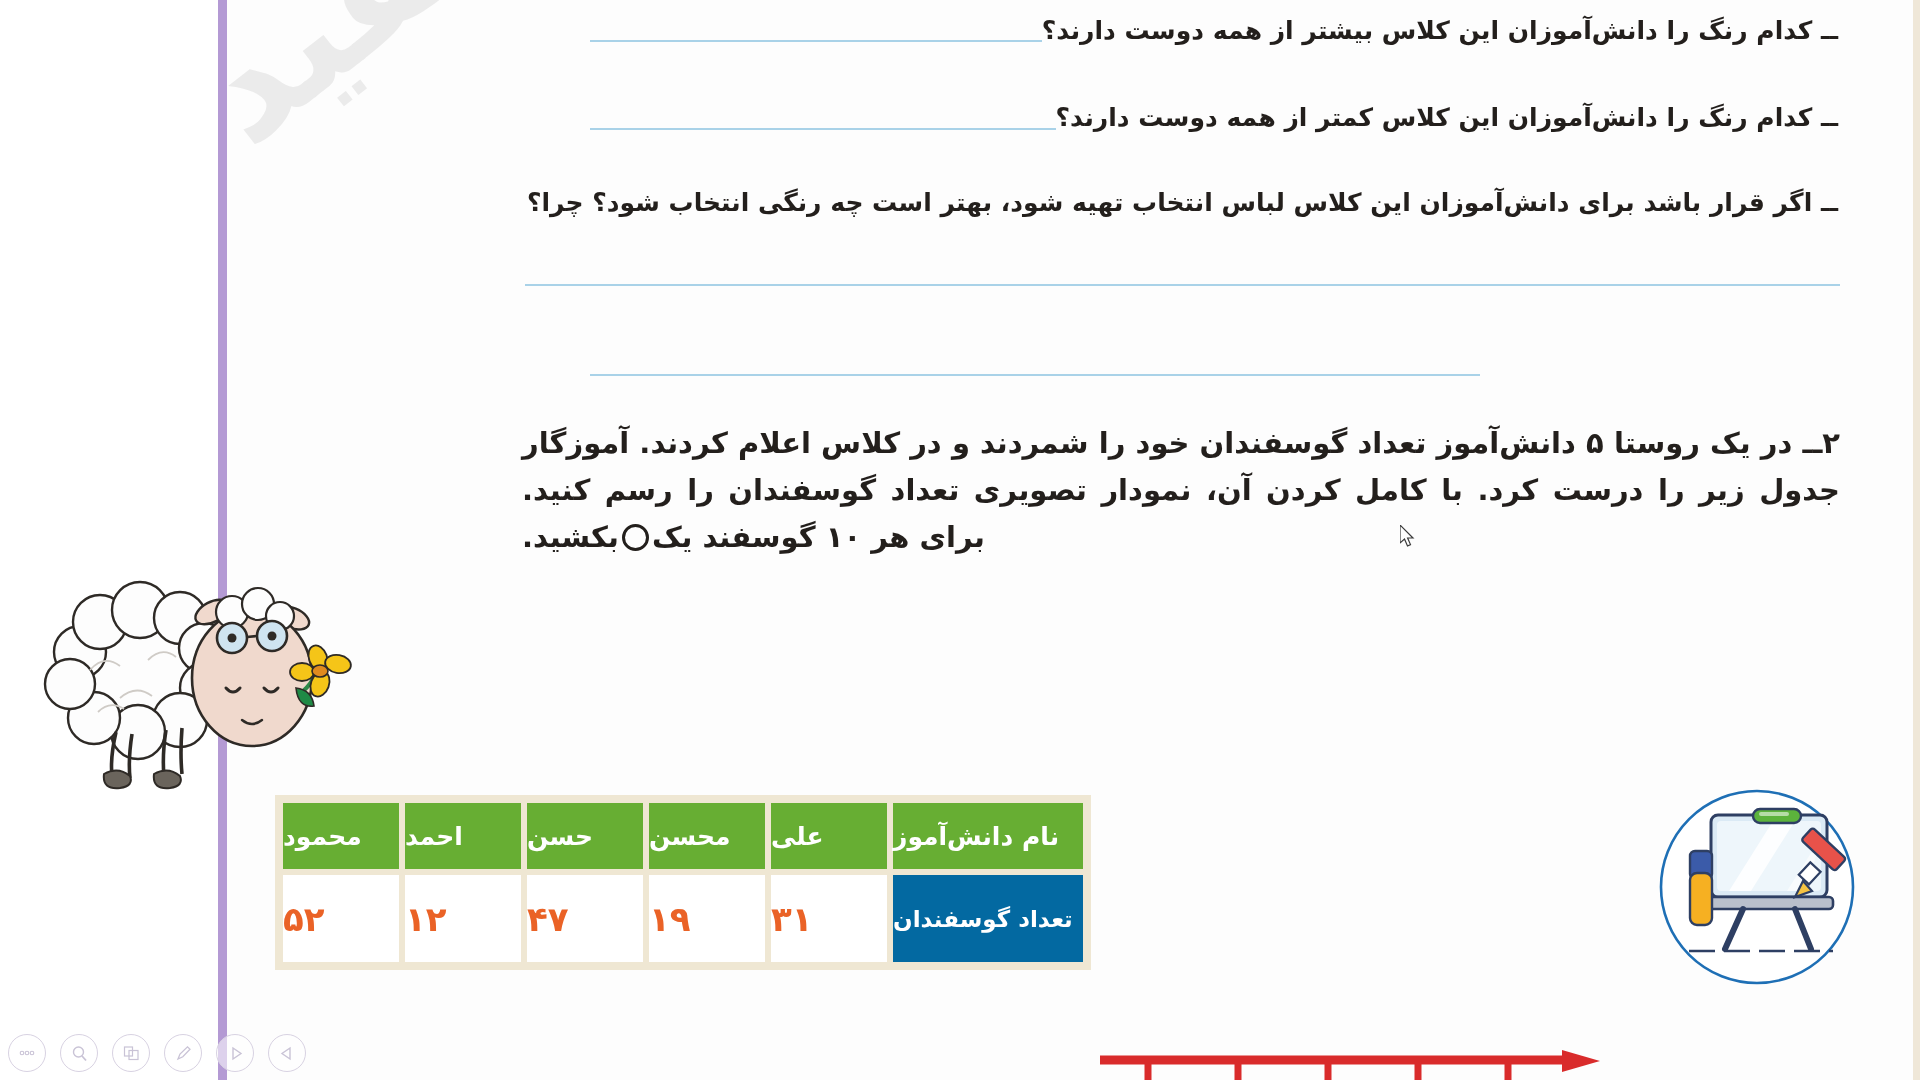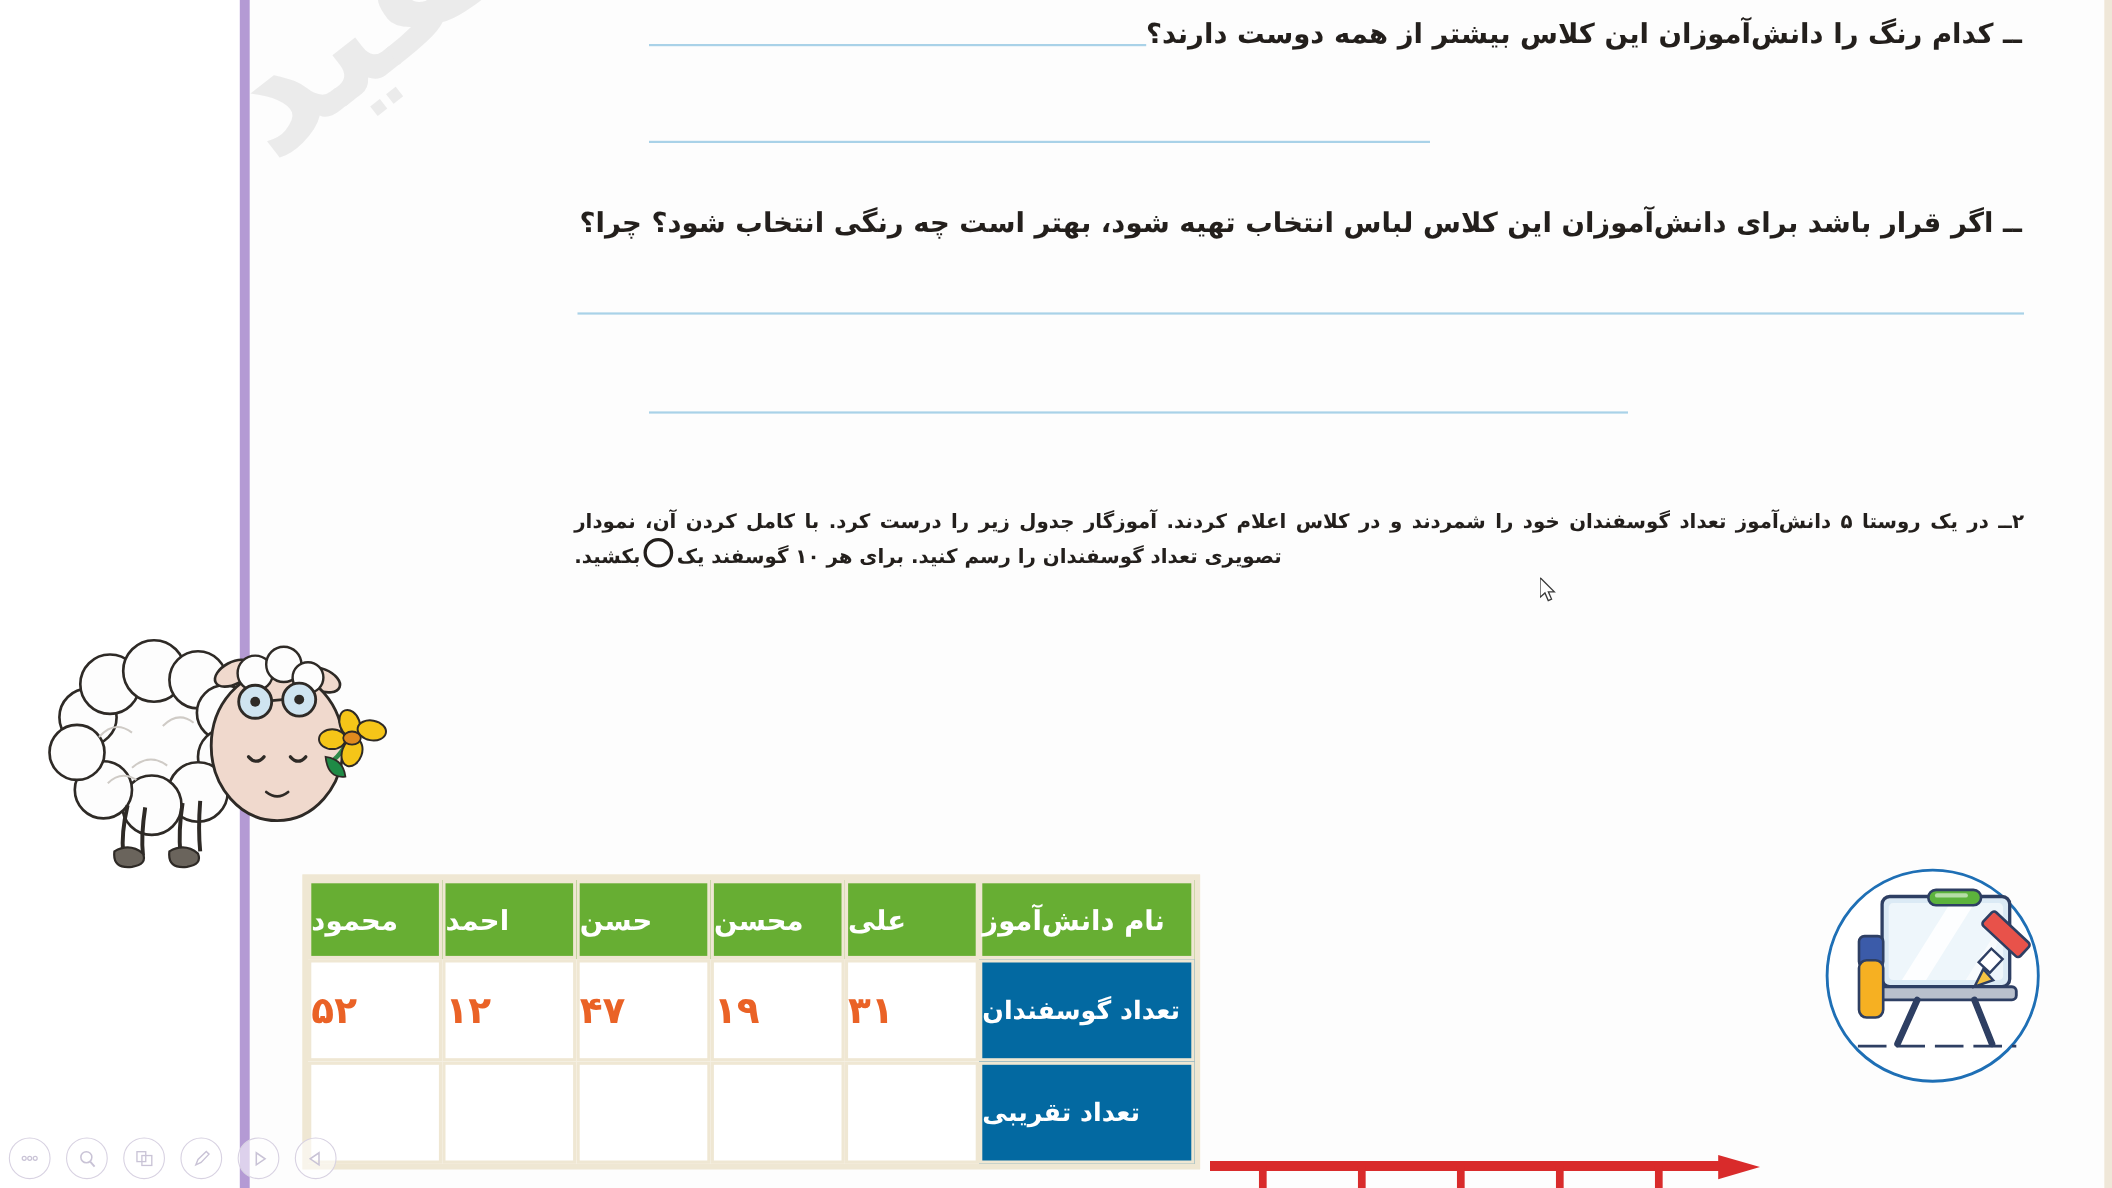--- a/index.html
+++ b/index.html
@@ -88,26 +88,26 @@
 
   #q3 { position:absolute; right:60px; top:188px; }
   #q3rule { right:60px; top:284px; width:1315px; }
 
   #q4 { position:absolute; right:60px; top:348px; }
   #q4rule { right:420px; top:374px; width:890px; }
 
   
   .para2 {
     position:absolute;
-    right:60px; top:460px;
+    right:60px; top:420px;
     width:1318px;
     direction:rtl;
     text-align:justify;
     text-align-last:left;
-    font-size:18px;
+    font-size:29px;
     font-weight:700;
     line-height:1.62;
     color:#231f1c;
   }
   .circle-glyph {
     display:inline-block;
     width:27px; height:27px;
     border:3px solid #231f1c;
     border-radius:50%;
     vertical-align:-4px;
@@ -224,20 +224,23 @@
   <div class="right-edge-rule"></div>
 
   <div class="content">
 
     <div class="rule-blue" id="q1rule"></div>
     <div class="qline" id="q1">
       <span class="qtext">ــ کدام رنگ را دانش‌آموزان این کلاس بیشتر از همه دوست دارند؟</span>
     </div>
 
     <div class="rule-blue" id="q2rule"></div>
+    <div class="qline" id="q2">
+      <span class="qtext">ــ کدام رنگ را دانش‌آموزان این کلاس کمتر از همه دوست دارند؟</span>
+    </div>
 
     <div class="rule-blue" id="q3rule"></div>
     <div class="qline" id="q3">
       <span class="qtext">ــ اگر قرار باشد برای دانش‌آموزان این کلاس لباس انتخاب تهیه شود، بهتر است چه رنگی انتخاب شود؟ چرا؟</span>
     </div>
 
     <div class="rule-blue" id="q4rule"></div>
 
     <div class="para2">
       <span>۲ــ در یک روستا ۵ دانش‌آموز تعداد گوسفندان خود را شمردند و در کلاس اعلام کردند. آموزگار جدول زیر را درست کرد. با کامل کردن آن، نمودار تصویری تعداد گوسفندان را رسم کنید. برای هر ۱۰ گوسفند یک</span><span class="circle-glyph"></span><span>بکشید.</span>
@@ -334,28 +337,20 @@
           <td class="th-green th-name">محمود</td>
         </tr>
         <tr>
           <td class="lbl-blue">تعداد گوسفندان</td>
           <td class="cell-num">۳۱</td>
           <td class="cell-num">۱۹</td>
           <td class="cell-num">۴۷</td>
           <td class="cell-num">۱۲</td>
           <td class="cell-num">۵۲</td>
         </tr>
-        <tr>
-          <td class="lbl-blue">تعداد تقریبی</td>
-          <td class="cell-empty"></td>
-          <td class="cell-empty"></td>
-          <td class="cell-empty"></td>
-          <td class="cell-empty"></td>
-          <td class="cell-empty"></td>
-        </tr>
       </tbody>
     </table>
   </div>
 
   <div class="numline">
     <svg viewBox="0 0 500 30" width="500" height="30" xmlns="http://www.w3.org/2000/svg">
       <line x1="0" y1="10" x2="468" y2="10" stroke="#d92b2b" stroke-width="9"></line>
       <polygon points="462,0 500,11 462,22" fill="#d92b2b"></polygon>
       <g stroke="#d92b2b" stroke-width="7">
         <line x1="48" y1="10" x2="48" y2="30"></line>

